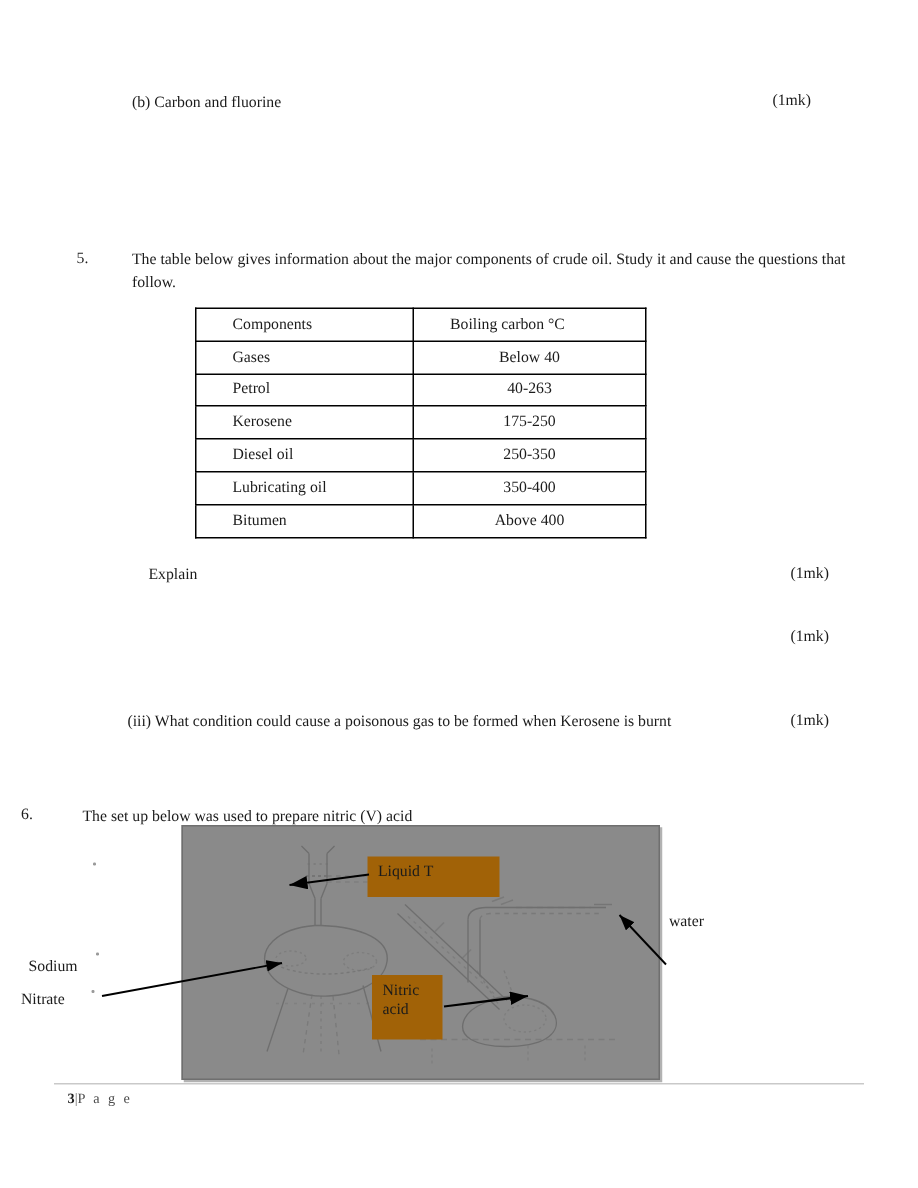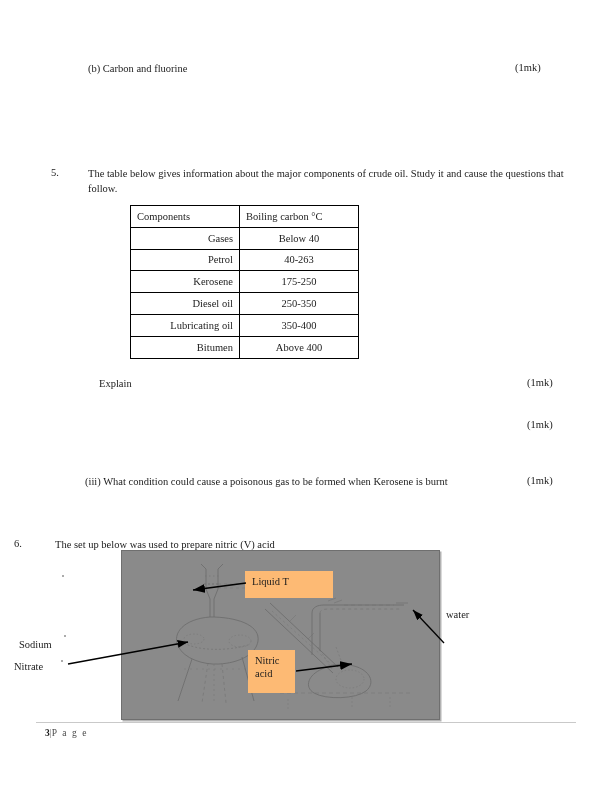--- a/index.html
+++ b/index.html
@@ -47,25 +47,25 @@
   
   #crude-table {
     left: 130px;
     top: 205px;
     border-collapse: collapse;
     font-size: 10.5px;
   }
   #crude-table td {
     border: 1px solid #000000;
     height: 20.8px;
-    padding: 0 6px;
+    padding: 0 24px;
     vertical-align: middle;
     color: #1b1b1b;
   }
-  #crude-table td.c-comp { width: 96px; text-align: right; }
+  #crude-table td.c-comp { width: 96px; text-align: left; }
   #crude-table td.c-bp   { width: 106px; text-align: center; }
   #crude-table tr.hdr td { text-align: left; }
 
   
   #q5i-a  { left: 81px; top: 359px; width: 440px; }
   #q5i-b  { left: 99px; top: 377px; }
   #q5i-marks { left: 527px; top: 377px; }
   #q5ii   { left: 85px; top: 419px; }
   #q5ii-marks { left: 527px; top: 419px; }
   #q5iii  { left: 85px; top: 475px; }
@@ -91,21 +91,21 @@
     width: 100%; height: 100%;
   }
   #overlay-svg {
     position: absolute;
     left: 0; top: 0;
     width: 612px; height: 792px;
     pointer-events: none;
   }
 
   .callout {
-    background: #fdba74;
+    background: #a16207;
     font-size: 10.5px;
     line-height: 13px;
     color: #1b1b1b;
     padding: 4px 7px 5px 7px;
     box-sizing: border-box;
   }
   #callout-liquid-t { left: 245px; top: 571px; width: 88px; height: 27px; }
   #callout-nitric   { left: 248px; top: 650px; width: 47px; height: 43px; }
 
   .outside-label { font-size: 10.5px; color: #1b1b1b; line-height: 15px; }

